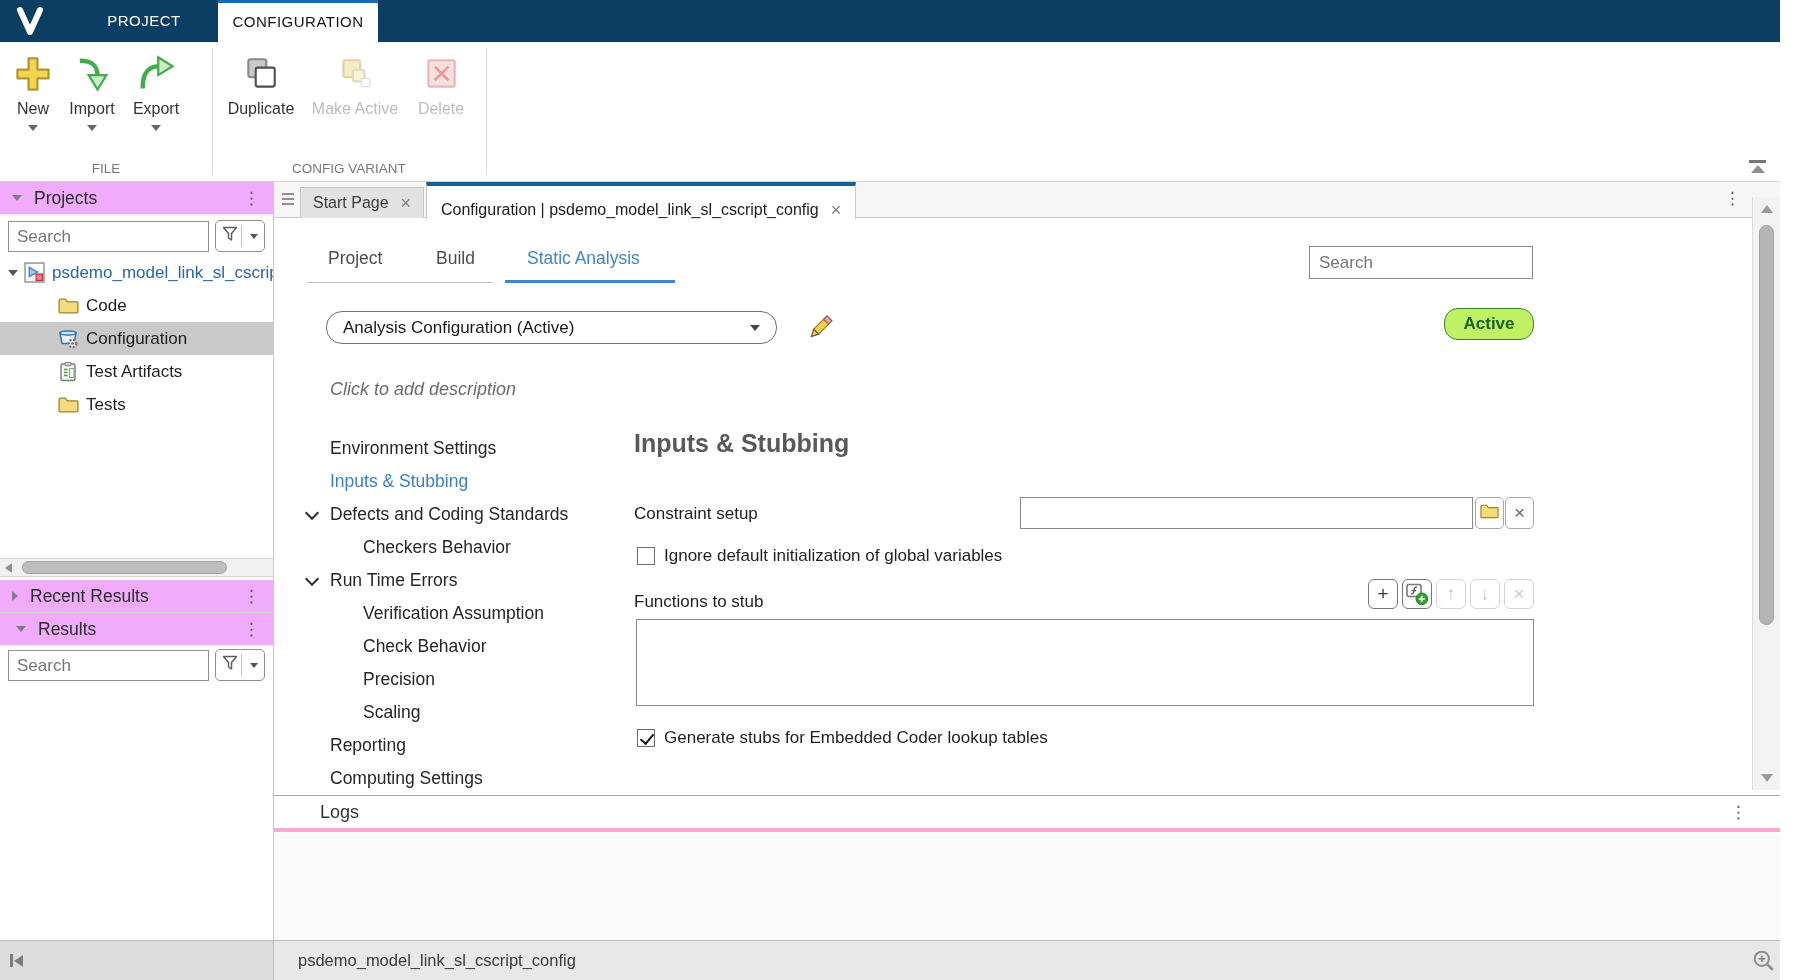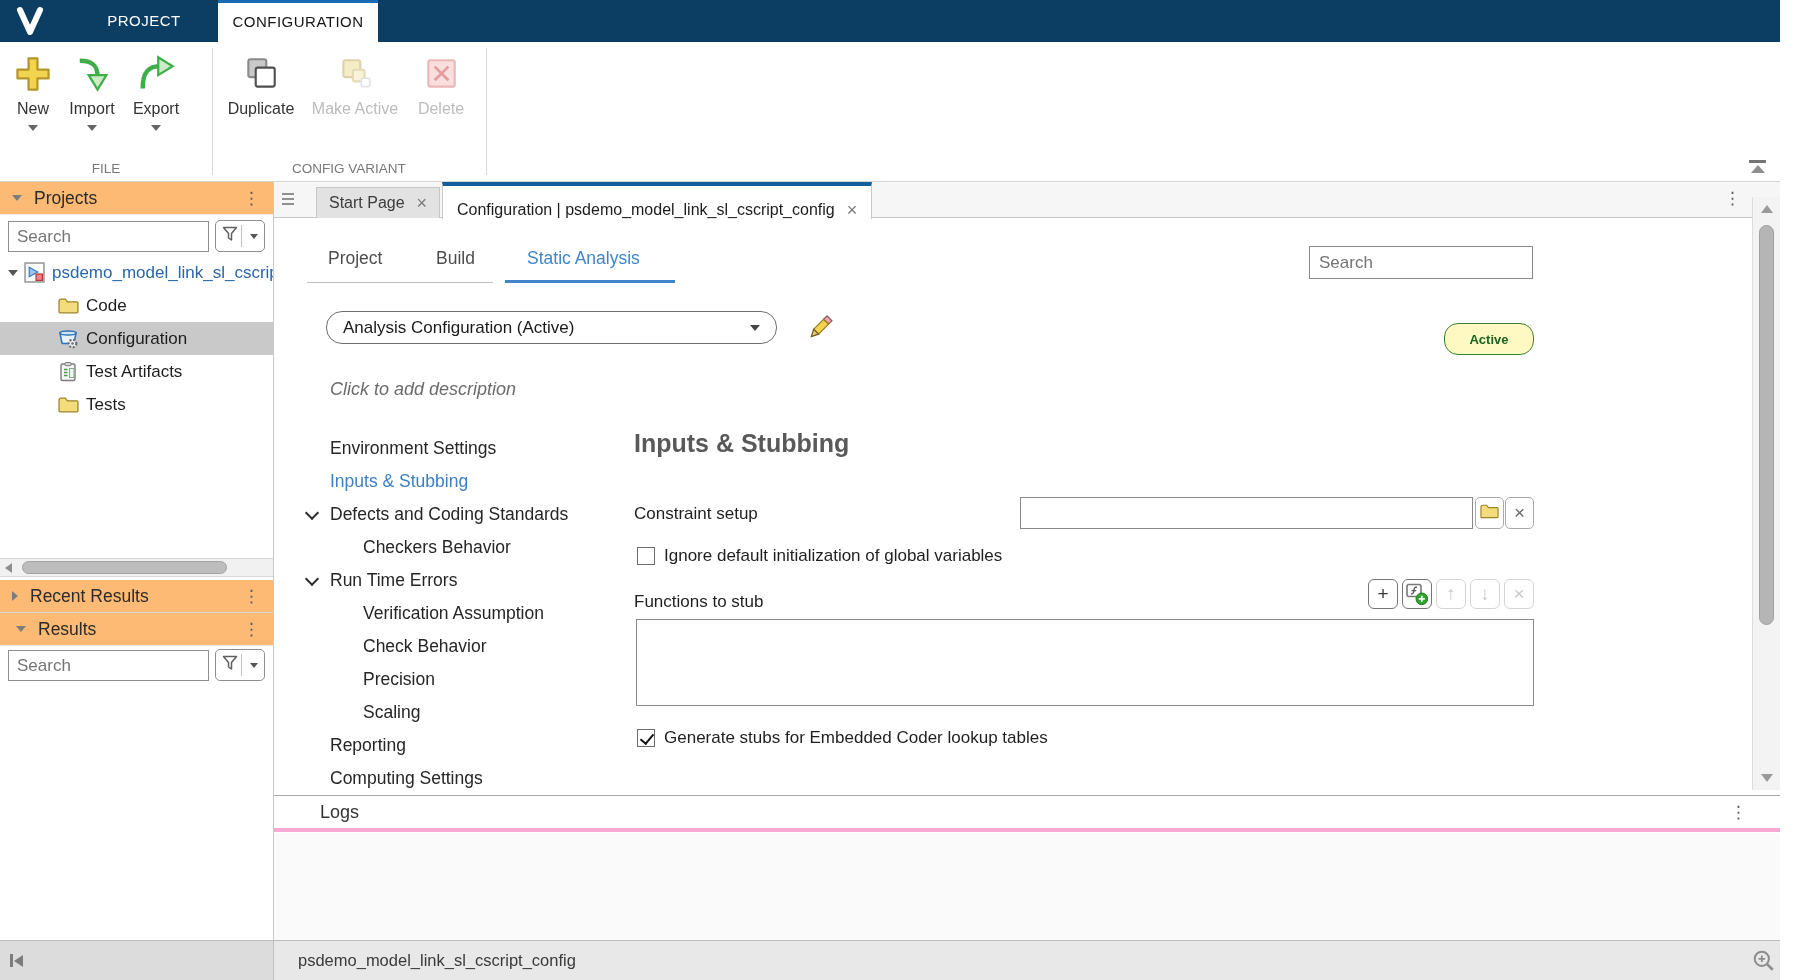--- a/index.html
+++ b/index.html
@@ -37,21 +37,21 @@
   .ribbon-collapse .tri { margin-top:2px; width:0; height:0; border-left:7px solid transparent;
     border-right:7px solid transparent; border-bottom:8px solid #8f8f8f; }
 
   
   .sidebar { position:absolute; left:0; top:182px; width:274px; bottom:40px; background:#fff;
     border-right:1px solid #c9c9c9; overflow:hidden; }
   .main { position:absolute; left:274px; top:182px; right:0; bottom:40px; background:#fff; overflow:hidden; }
 
   
   .panel-header { position:absolute; left:0; width:100%; height:33px; display:flex; align-items:center;
-    background:#fdba74; padding:0 10px 0 12px; }
+    background:#f0abfc; padding:0 10px 0 12px; }
   .panel-header .title { font-size:17.5px; color:#2b2b2b; margin-left:12px; flex:1; }
   .kebab { font-size:17px; color:#5c5c5c; line-height:1; cursor:pointer; padding:0 3px; }
   .tri-down { width:0; height:0; border-left:5px solid transparent; border-right:5px solid transparent;
     border-top:6px solid #7d7d7d; }
   .tri-right { width:0; height:0; border-top:5px solid transparent; border-bottom:5px solid transparent;
     border-left:6px solid #7d7d7d; }
   .search-row { position:absolute; left:0; width:100%; }
   .search-input { position:absolute; left:8px; width:201px; height:31px; border:1px solid #8f8f8f;
     background:#fff; font-size:17px; color:#222; padding:0 8px; font-family:inherit; outline:none; }
   .search-input::placeholder { color:#757575; }
@@ -78,21 +78,21 @@
   .hscroll .harrow .t { width:0; height:0; border-top:5px solid transparent; border-bottom:5px solid transparent;
     border-right:7px solid #8f8f8f; }
   .hscroll .hthumb { position:absolute; left:22px; top:2px; width:205px; height:13px; background:#bdbdbd;
     border:1px solid #a3a3a3; border-radius:7px; cursor:grab; }
 
   
   .doc-tabbar { position:absolute; left:0; top:0; width:100%; height:36px; background:#f6f6f6;
     border-bottom:1px solid #c9c9c9; }
   .drag-handle { position:absolute; left:8px; top:11px; cursor:grab; }
   .drag-handle div { width:12px; height:2px; background:#8f8f8f; margin-bottom:3px; }
-  .doc-tab { position:absolute; display:flex; align-items:center; font-size:16px; cursor:pointer;margin-left:16px; }
+  .doc-tab { position:absolute; display:flex; align-items:center; font-size:16px; cursor:pointer; }
   .doc-tab .close { margin-left:12px; color:#787878; font-size:18px; line-height:1; cursor:pointer; }
   .doc-tab.inactive { left:26px; top:5px; height:31px; background:#e2e2e2; border:1px solid #c6c6c6;
     border-bottom:none; color:#3c3c3c; padding:0 12px; }
   .doc-tab.active { left:152px; top:0; height:37px; background:#fff; border:1px solid #c9c9c9;
     border-top:4px solid #155e9c; border-bottom:none; color:#1c1c1c; padding:0 14px; z-index:2;align-items:flex-end; }
   .tabbar-kebab { position:absolute; right:36px; top:8px; }
 
   
   .itab { position:absolute; font-size:17.5px; color:#4d4d4d; cursor:pointer; }
   .itab.active { color:#3f86c9; }
@@ -102,22 +102,22 @@
   .main-search { position:absolute; left:1035px; top:64px; width:224px; height:33px; border:1px solid #8a8a8a;
     font-size:17px; color:#222; padding:0 9px; font-family:inherit; outline:none; background:#fff; }
   .main-search::placeholder { color:#757575; }
 
   .cfg-select { position:absolute; left:52px; top:129px; width:451px; height:33px; border:1px solid #6f6f6f;
     border-radius:16px; background:#fff; display:flex; align-items:center; padding:0 16px; cursor:pointer; }
   .cfg-select .val { flex:1; font-size:17px; color:#1a1a1a; }
   .cfg-select .ctri { width:0; height:0; border-left:5.5px solid transparent; border-right:5.5px solid transparent;
     border-top:6.5px solid #444; }
   .pencil-btn { position:absolute; left:532px; top:131px; width:28px; height:28px; cursor:pointer; }
-  .active-badge { position:absolute; left:1170px; top:141px; width:90px; height:32px; background:#fef9c3;
-    border:1.5px solid #38832e; border-radius:14px; color:#1c6220; font-weight:bold; font-size:13px;
+  .active-badge { position:absolute; left:1170px; top:126px; width:90px; height:32px; background:#bef264;
+    border:1.5px solid #38832e; border-radius:14px; color:#1c6220; font-weight:bold; font-size:17px;
     display:flex; align-items:center; justify-content:center; }
 
   .description { position:absolute; left:56px; top:197px; font-style:italic; font-size:18px; color:#6b6b6b;
     cursor:text; }
 
   .nav-row { position:absolute; left:26px; width:320px; height:26px; display:flex; align-items:center;
     font-size:17.5px; color:#262626; cursor:pointer; }
   .nav-row.lvl0 { padding-left:30px; }
   .nav-row.lvl1 { padding-left:63px; }
   .nav-row.exp { padding-left:0; }

